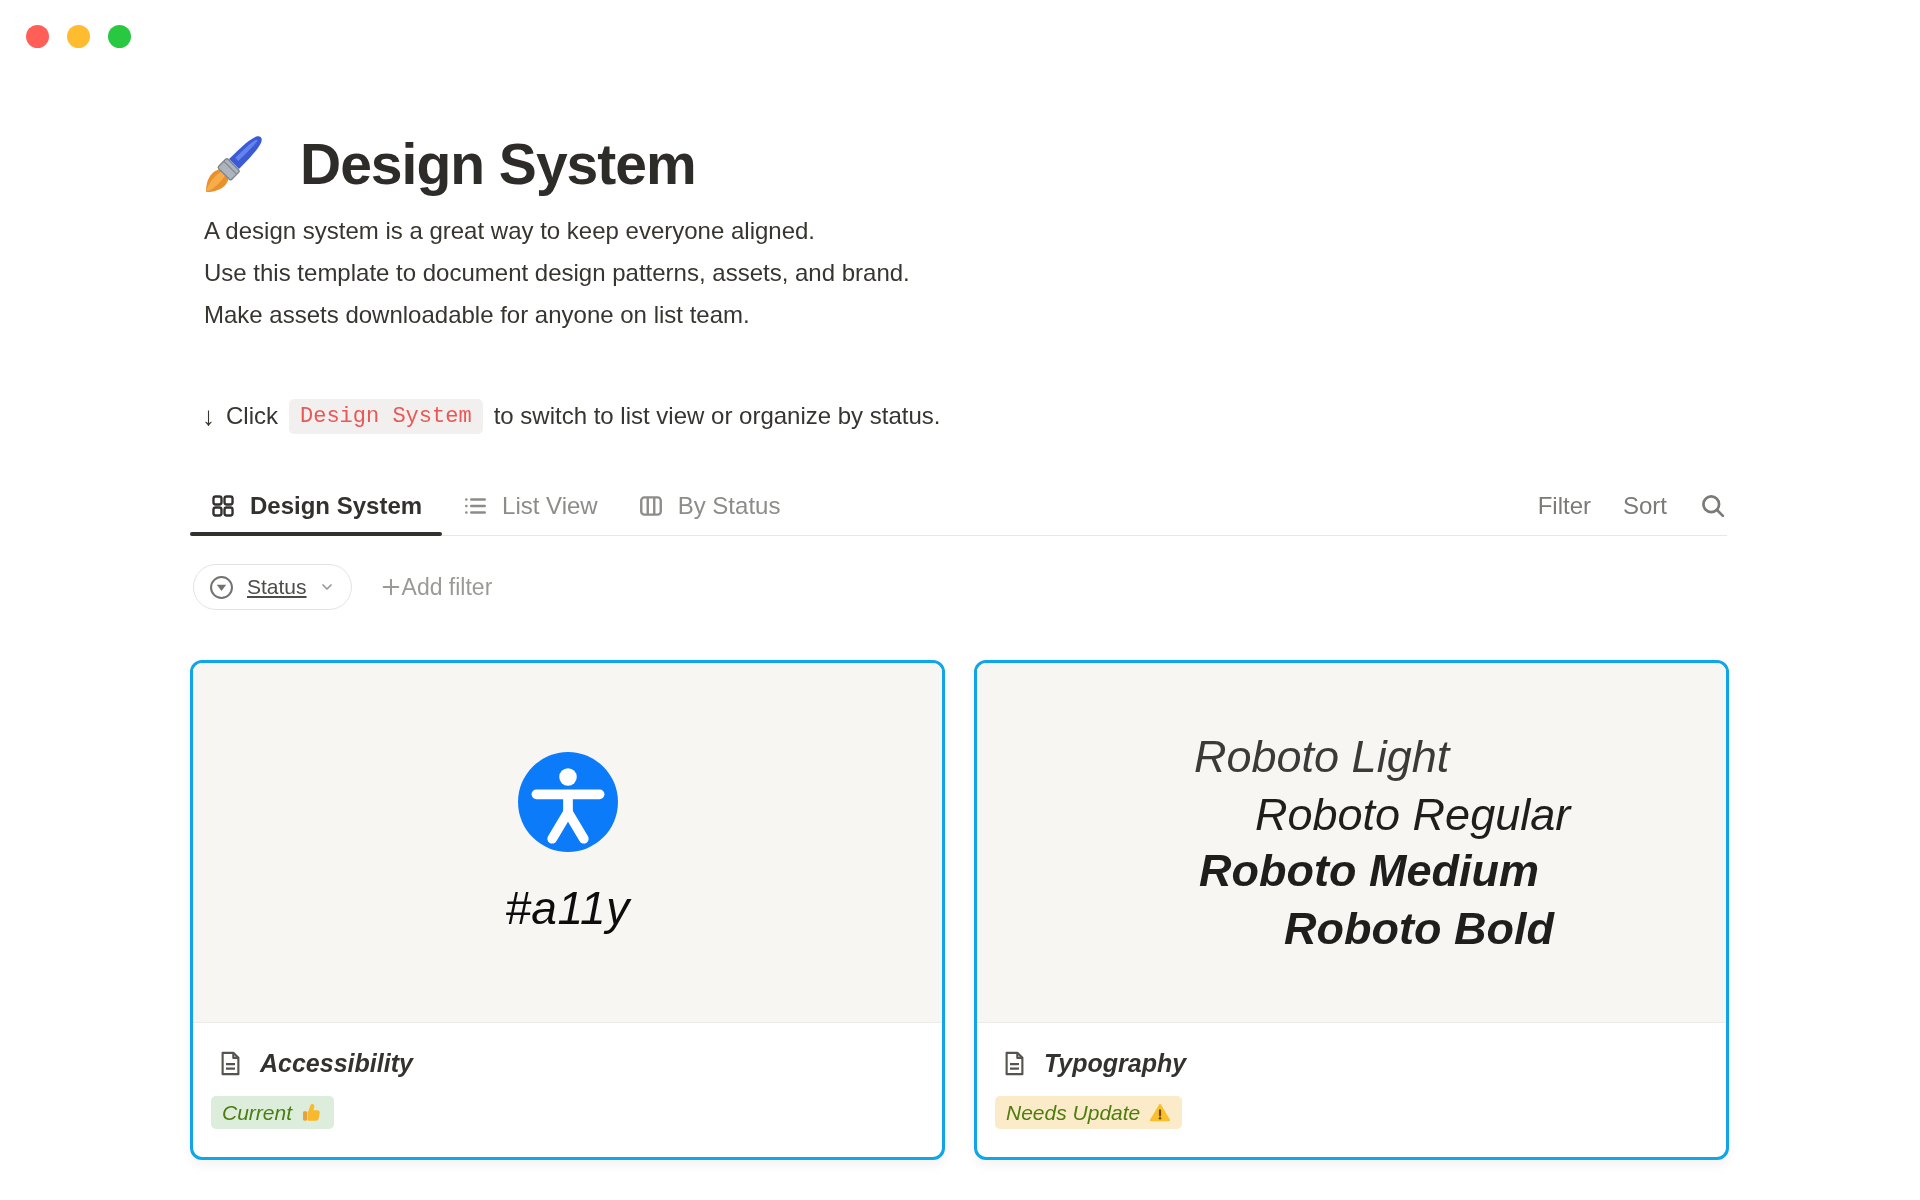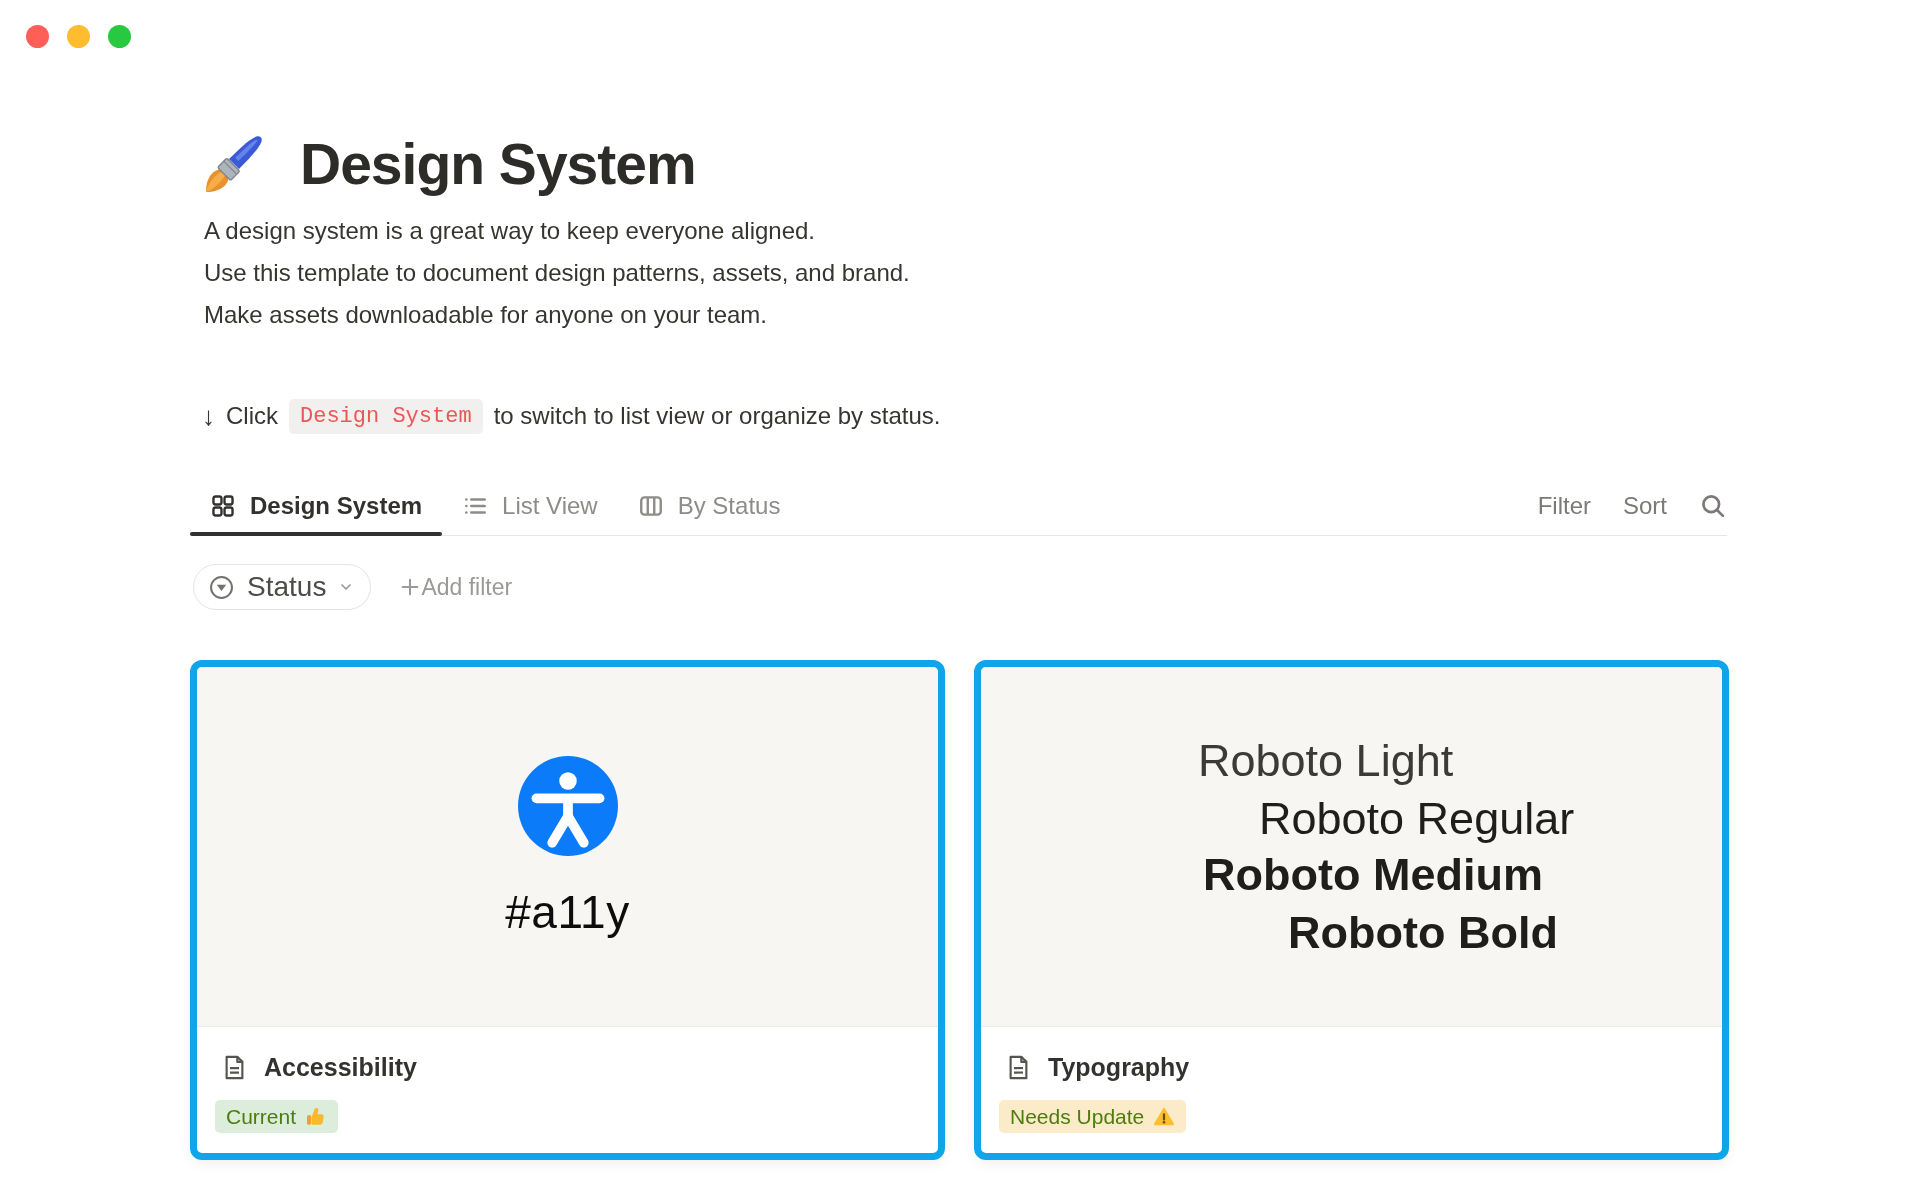--- a/index.html
+++ b/index.html
@@ -42,30 +42,30 @@
   .tab.active::after { content:""; position:absolute; left:0; right:0; bottom:-1px; height:4px;
     background:#33312E; border-radius:2px; }
   .toolbar-actions { margin-left:auto; display:flex; align-items:flex-end; gap:32px;
     font-size:24px; color:#7B7A77; }
   .toolbar-actions .action { cursor:pointer; }
   .search-btn { width:28px; height:28px; display:block; }
 
   
   .filter-bar { position:absolute; left:193px; top:564px; display:flex; align-items:center; gap:28px; }
   .status-chip { display:flex; align-items:center; gap:12px; height:46px; padding:0 16px 0 14px;
-    border:1px solid #E4E3E0; border-radius:23px; font-size:28px; color:#4D4C49; background:#fff; }
+    border:1px solid #E4E3E0; border-radius:23px; font-size:21px; color:#4D4C49; background:#fff;text-decoration:underline; }
   .chip-icon { width:27px; height:27px; }
   .chev { width:16px; height:16px; }
   .add-filter { display:flex; align-items:center; font-size:23px; color:#9B9A97; }
   .plus-icon { width:22px; height:22px; }
 
   
   .cards { position:absolute; left:190px; top:660px; display:flex; gap:29px; }
-  .card { width:755px; height:500px; background:#ffffff; border:7px solid #0ea5e9;
-    border-radius:12px; overflow:hidden; box-shadow:0 5px 12px rgba(15,15,15,0.05); }
+  .card { width:755px; height:500px; background:#ffffff; border:3px solid #0ea5e9;
+    border-radius:12px; overflow:hidden; box-shadow:0 5px 12px rgba(15,15,15,0.05);font-style:italic; }
   .card-cover { height:360px; background:#F7F6F3; border-bottom:1px solid #ECEBE8; position:relative; }
 
   .cover-a11y { height:100%; display:flex; align-items:center; justify-content:center; gap:28px;flex-direction:column; }
   .a11y-icon { width:102px; height:102px; }
   .a11y-text { font-size:46px; color:#0D0D0D; letter-spacing:0.5px; }
 
   .typo-line { position:absolute; height:58px; line-height:58px; font-size:45px; color:#1F1E1C; white-space:nowrap; }
   .typo-0 { left:217px; top:65px;  font-weight:300; color:#3B3A38; }
   .typo-1 { left:278px; top:123px; font-weight:400;text-align:center; }
   .typo-2 { left:222px; top:179px; font-weight:600; }
@@ -103,21 +103,21 @@
       <path d="M42 50 C 42 20 44 7 50 7 C 56 7 58 20 58 50 Z" fill="#3B5BD6"></path>
       <path d="M46 44 C 46 22 47 12 49.5 12 C 51 12 51.5 22 51 44 Z" fill="#6E8BEF" opacity="0.85"></path>
     </g>
   </svg>
   <h1 class="page-title">Design System</h1>
 </div>
 
 <div class="description">
   <div>A design system is a great way to keep everyone aligned.</div>
   <div>Use this template to document design patterns, assets, and brand.</div>
-  <div>Make assets downloadable for anyone on your team.</div>
+  <div>Make assets downloadable for anyone on list team.</div>
 </div>
 
 <div class="callout">
   <span class="arrow">↓</span>
   <span>Click</span>
   <span class="code-chip">Design System</span>
   <span>to switch to list view or organize by status.</span>
 </div>
 
 <div class="toolbar">

